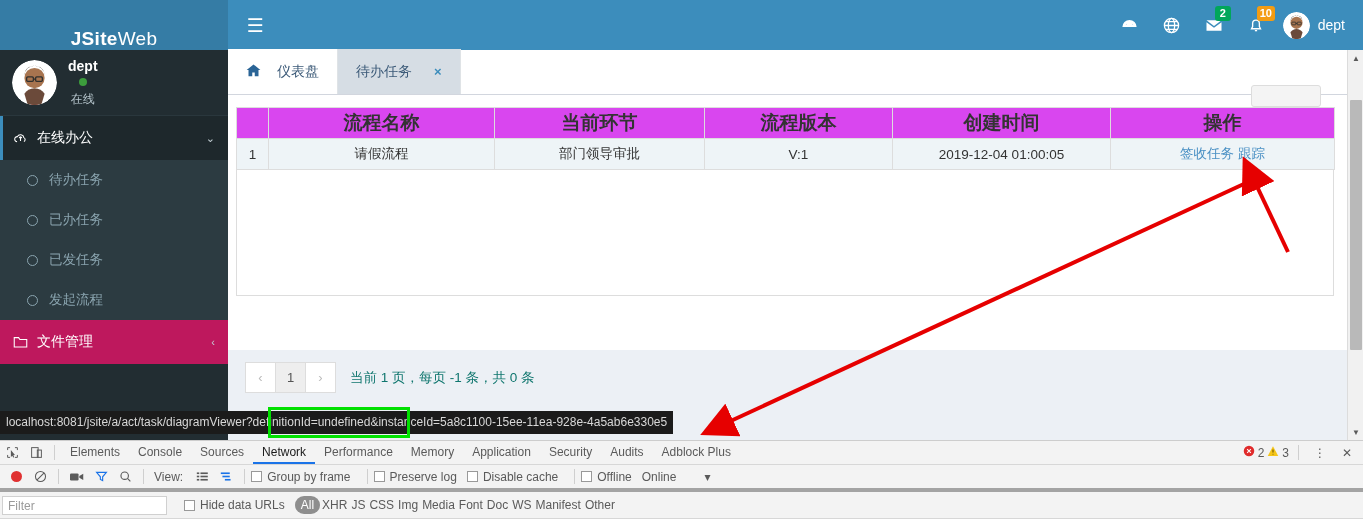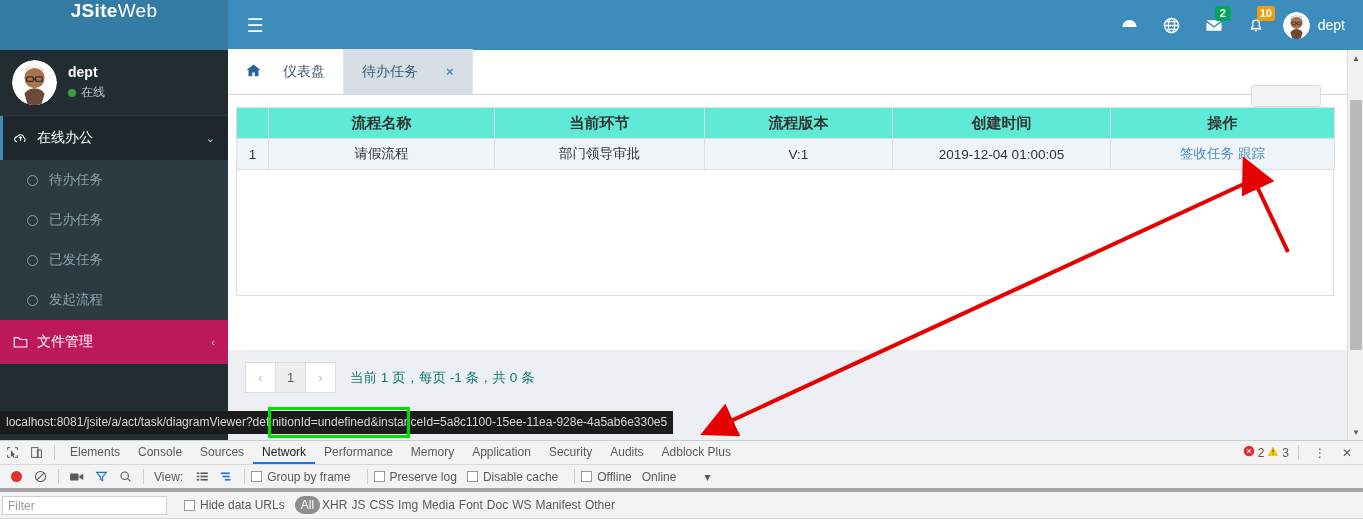--- a/index.html
+++ b/index.html
@@ -11,21 +11,21 @@
   }
   .app { position: relative; width: 1363px; height: 519px; }
 
   
   .page { position: absolute; left:0; top:0; width:1363px; height:440px; background:#ecf0f5; overflow:hidden; }
 
   
   .topbar { position:absolute; left:0; top:0; width:1363px; height:50px; background:#3c8dbc; }
   .brand {
     position:absolute; left:0; top:0; width:228px; height:50px;
-    background:#357ca5; color:#fff; display:flex; align-items:flex-start; justify-content:center;
+    background:#357ca5; color:#fff; display:flex; align-items:flex-end; justify-content:center;
     font-size:19px; font-weight:bold; letter-spacing:.3px;
   }
   .brand .thin { font-weight:400; }
   .hamburger {
     position:absolute; left:234px; top:0; width:42px; height:50px;
     display:flex; align-items:center; justify-content:center;
     color:#fff; font-size:19px; cursor:pointer;
   }
   .hdr-right { position:absolute; right:6px; top:0; height:50px; display:flex; align-items:center; gap:0px; }
   .hdr-icon {
@@ -42,21 +42,21 @@
   .user-box { display:flex; align-items:center; gap:8px; padding:0 12px 0 6px; height:50px; cursor:pointer; }
   .user-box .uname { color:#fff; font-size:14px; }
   .avatar-sm { width:27px; height:27px; border-radius:50%; overflow:hidden; display:block; }
 
   
   .sidebar { position:absolute; left:0; top:50px; width:228px; height:390px; background:#222d32; }
   .userpanel { height:66px; display:flex; align-items:center; padding:10px 8px 10px 12px; gap:11px; border-bottom:1px solid #2a373d; }
   .avatar-lg { width:45px; height:45px; border-radius:50%; overflow:hidden; flex:0 0 45px; }
   .userinfo { display:flex; flex-direction:column; gap:4px; }
   .userinfo .nm { color:#fff; font-size:14px; font-weight:bold; }
-  .userinfo .st { color:#b8c7ce; font-size:12px; display:flex; align-items:center; gap:5px; }
+  .userinfo .st { color:#b8c7ce; font-size:12px; display:flex; align-items:center; gap:5px;flex-direction:column; }
   .dot-online { width:8px; height:8px; border-radius:50%; background:#3c9d3c; display:inline-block; }
 
   .menu-parent {
     height:44px; display:flex; align-items:center; padding:0 13px; gap:9px;
     color:#ffffff; font-size:14px; cursor:pointer; background:#1e282c;
     border-left:3px solid #3c8dbc; padding-left:10px;
   }
   .menu-parent.plain { background:#be185d; border-left:3px solid transparent; color:#ffffff; }
   .menu-parent .chev { margin-left:auto; font-size:11px; color:#c3cfd4; }
   .submenu { background:#2c3b41; }
@@ -64,37 +64,37 @@
     height:40px; display:flex; align-items:center; padding:0 13px 0 27px; gap:11px;
     color:#8aa4af; font-size:13.5px; cursor:pointer;
   }
   .circle-o { width:11px; height:11px; border-radius:50%; border:1.4px solid #8aa4af; display:inline-block; flex:0 0 11px; }
   .ic { width:15px; display:inline-flex; justify-content:center; }
 
   
   .content { position:absolute; left:228px; top:50px; width:1135px; height:390px; background:#ecf0f5; }
   .tabbar { height:45px; background:#ffffff; border-bottom:1px solid #d2d6de; display:flex; align-items:flex-end; }
   .tab {
-    height:45px; display:flex; align-items:center; gap:22px; padding:0 18px;
+    height:45px; display:flex; align-items:center; gap:16px; padding:0 18px;
     font-size:14px; color:#3c5a78; cursor:pointer; background:#ffffff;
     border-right:1px solid #dfe3e6;
   }
   .tab.active { background:#d6dde4; }
   .tab .closex { color:#3c8dbc; font-size:13px; font-weight:bold; margin-left:6px; }
 
   .panel { position:absolute; left:0; top:45px; width:1120px; height:300px; background:#ffffff; }
   .cut-btn {
     position:absolute; right:27px; top:-10px; width:70px; height:22px;
     background:#f4f4f4; border:1px solid #ddd; border-radius:3px;
   }
   .panel-body { position:absolute; left:0; top:12px; width:1120px; height:288px; background:#ffffff; padding:0 8px; }
 
   table.grid { width:1098px; border-collapse:collapse; table-layout:fixed; margin-left:0; }
   table.grid th {
-    background:#5eead4; border:1px solid #dddddd; height:31px; font-size:15px; color:#333;
+    background:#d946ef; border:1px solid #dddddd; height:31px; font-size:19px; color:#333;
     font-weight:bold; text-align:center;
   }
   table.grid td {
     background:#eef4f7; border:1px solid #dddddd; height:31px; font-size:13.5px; color:#333;
     text-align:center;
   }
   .lnk { color:#6f9fc8; cursor:pointer; }
   .lnk2 { color:#4a90c4; cursor:pointer; }
   .grid-blank { width:1098px; height:126px; border:1px solid #ddd; border-top:none; background:#fff; }
 

